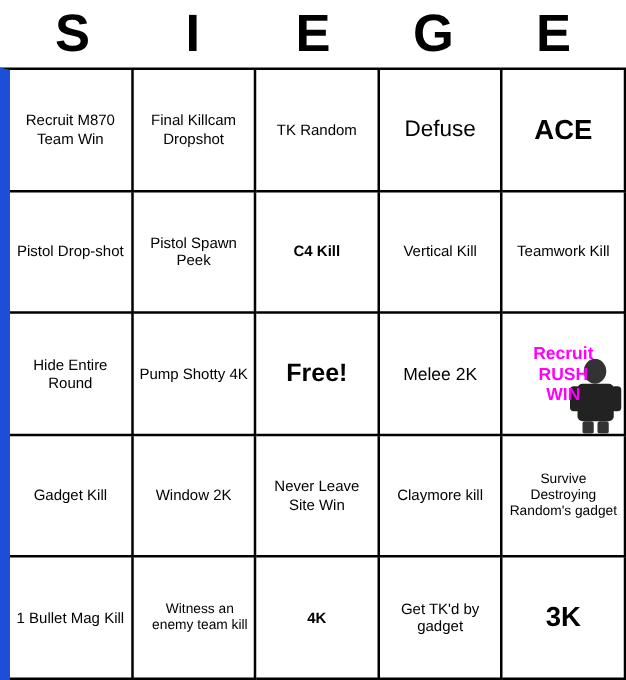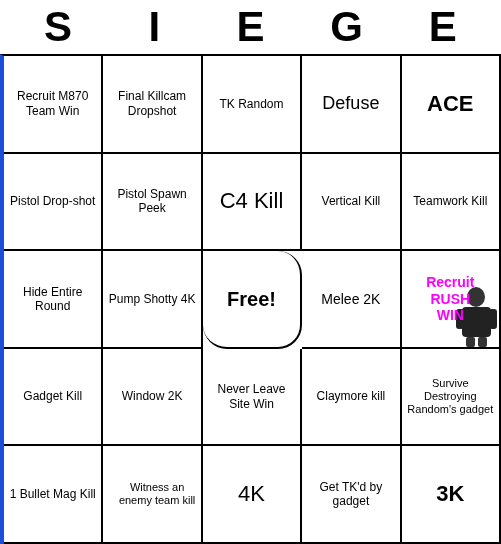--- a/index.html
+++ b/index.html
@@ -43,21 +43,21 @@
       width: 90px;
       text-align: center;
     }
 
     .bingo-grid {
       display: grid;
       grid-template-columns: repeat(5, 1fr);
       grid-template-rows: repeat(5, 1fr);
       flex: 1;
       border-top: 2px solid #000;
-      border-left: 4px solid #1d4ed8;
+      border-left: 8px solid #1d4ed8;
     }
 
     .bingo-cell {
       border-right: 2px solid #000;
       border-bottom: 2px solid #000;
       display: flex;
       align-items: center;
       justify-content: center;
       text-align: center;
       font-size: 12px;
@@ -66,29 +66,28 @@
       position: relative;
       overflow: hidden;
     }
 
     .bingo-cell.large-text {
       font-size: 22px;
       font-weight: bold;
     }
 
     .bingo-cell.medium-text {
-      font-size: 22px;
-      font-weight: normal;
+      font-size: 12px;
+      font-weight: bold;
       align-items: center;
     }
 
     .bingo-cell.free {
       font-size: 20px;
       font-weight: bold;
-      border-radius: 24px;
     }
 
     .recruit-silhouette {
       width: 45px;
       height: 60px;
       position: absolute;
       right: 0;
       bottom: 0;
     }
 

